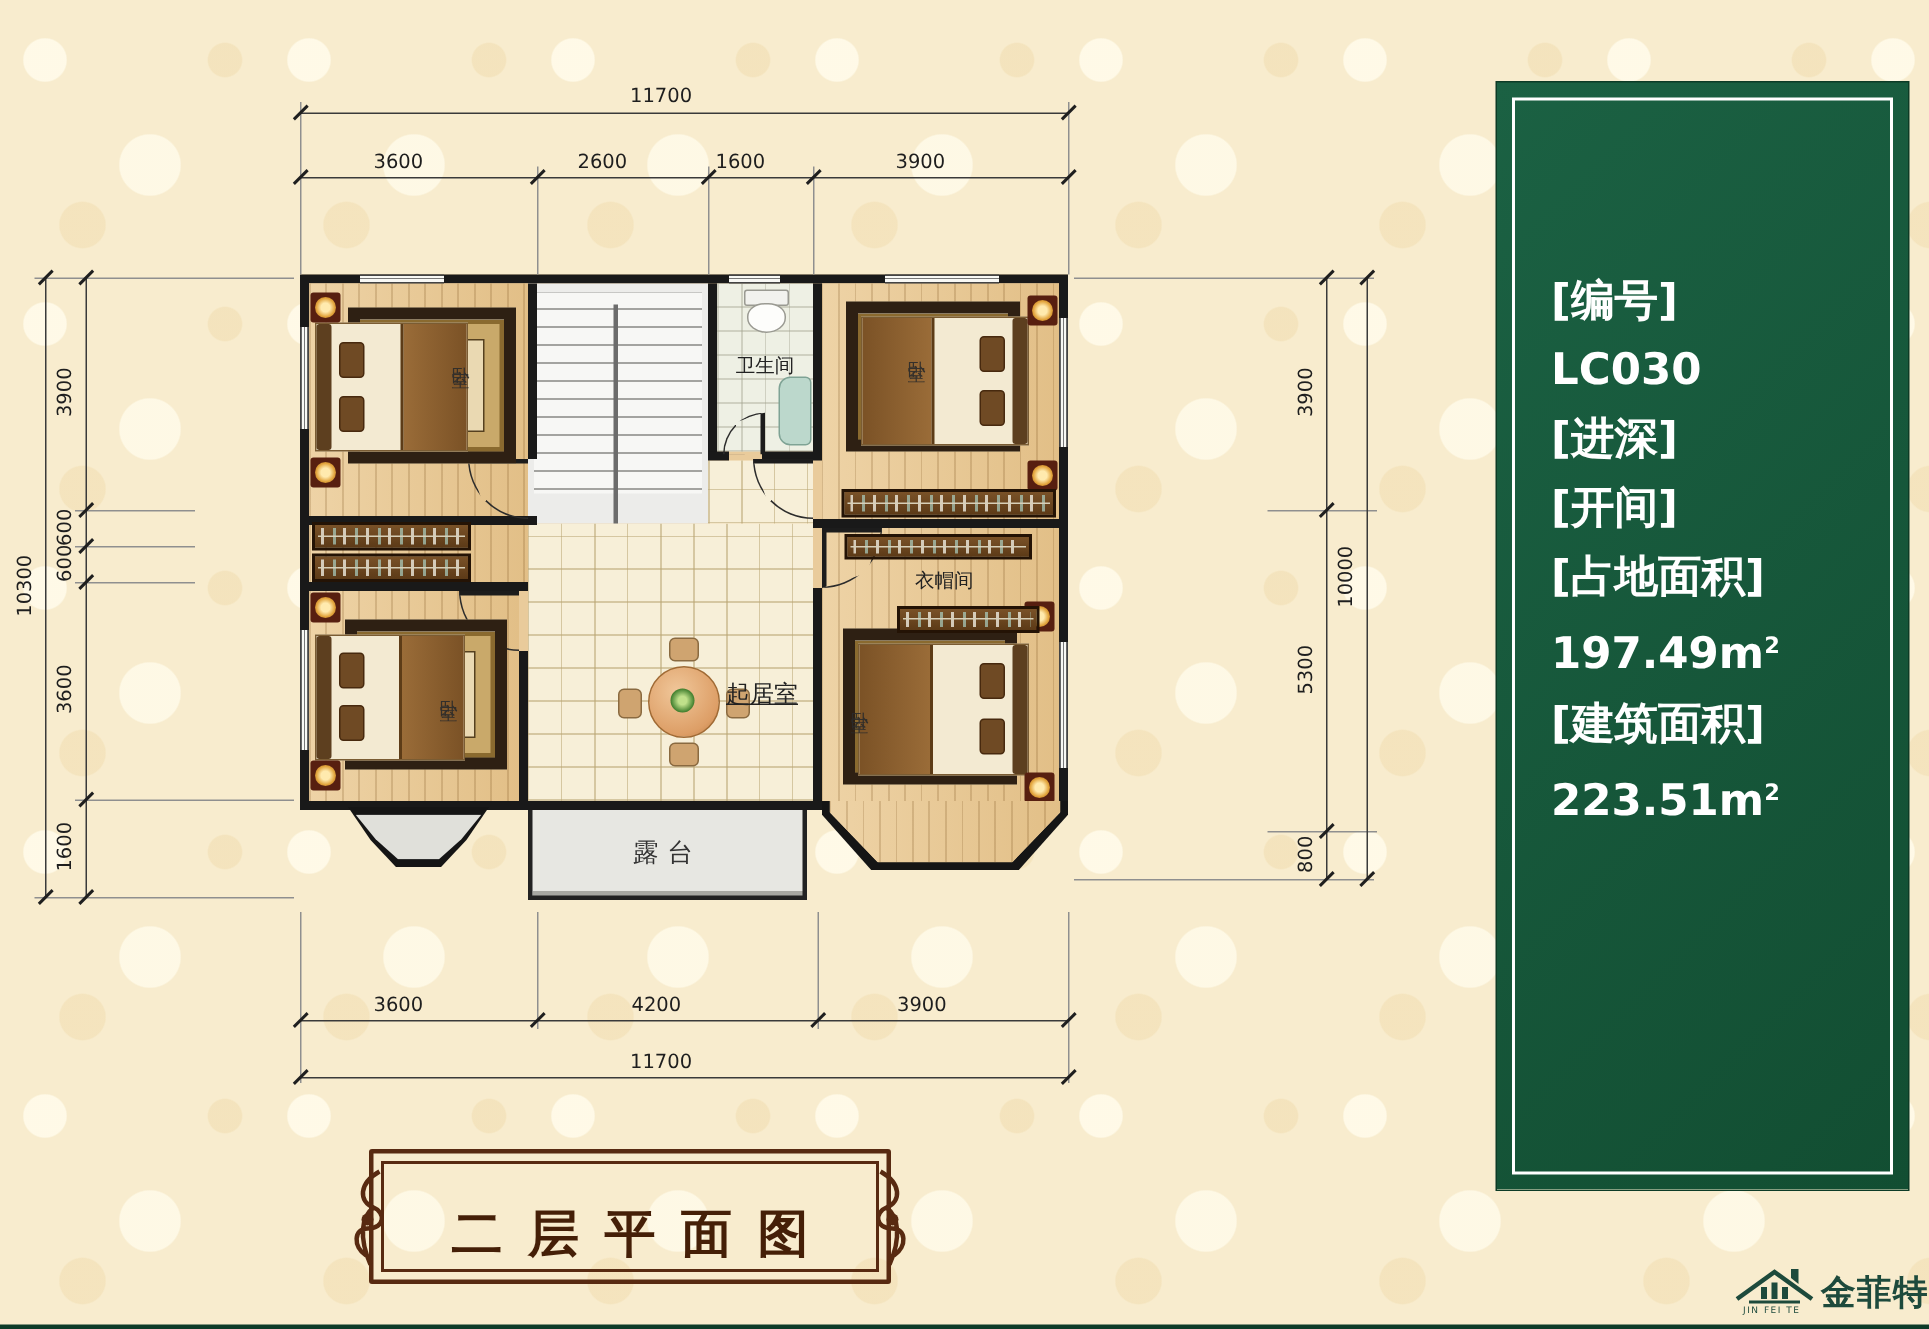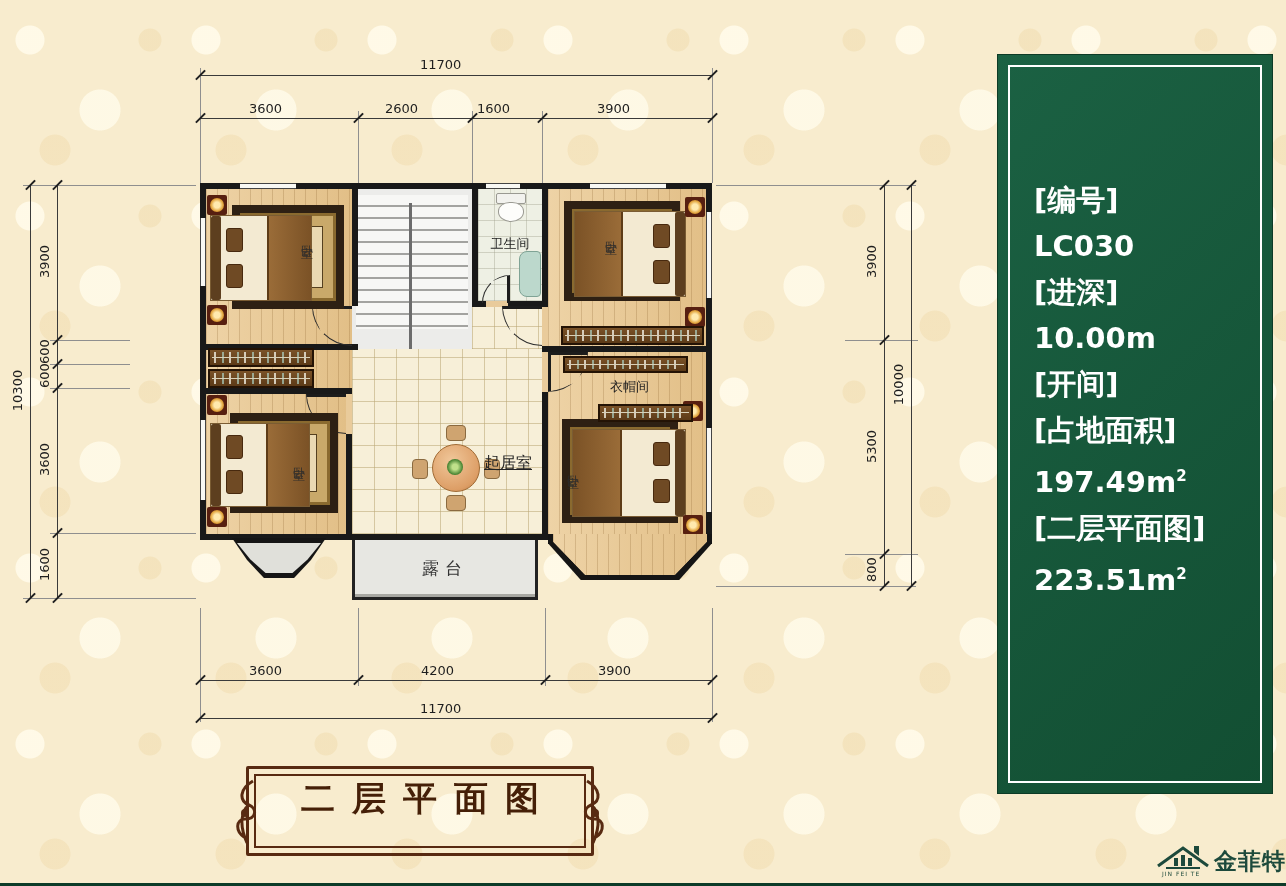--- a/index.html
+++ b/index.html
@@ -69,21 +69,21 @@
   .dlabv{position:absolute;width:60px;text-align:center;transform:rotate(-90deg);font-size:13px;color:#1e1e1e;}
   
   .panel{position:absolute;left:998px;top:55px;width:274px;height:738px;background:linear-gradient(135deg,#1b6143,#124e32);box-shadow:0 0 0 1px #0d3b26;}
   .panel-inner{position:absolute;inset:10px;border:2px solid #ffffff;}
   .panel-title{position:absolute;left:34px;top:42px;color:#fff;font-size:37px;font-weight:bold;letter-spacing:12px;white-space:nowrap;}
   .panel-list{position:absolute;left:36px;top:122px;right:18px;}
   .ipl{color:#fff;font-size:29px;font-weight:bold;line-height:46px;white-space:nowrap;}
   .ipl sup{font-size:15px;}
   
   .banner{position:absolute;left:246px;top:766px;width:348px;height:90px;border:3px solid #582a11;border-radius:2px;box-sizing:border-box;}
-  .banner-inner{position:absolute;inset:5px;border:2px solid #582a11;display:flex;align-items:flex-start;justify-content:center;}
+  .banner-inner{position:absolute;inset:5px;border:2px solid #582a11;display:flex;align-items:flex-end;justify-content:center;}
   .banner-title{font-family:"DejaVu Serif","Liberation Serif",serif;font-size:34px;font-weight:bold;color:#451f07;letter-spacing:17px;padding-left:17px;white-space:nowrap;}
   .orn{position:absolute;top:8px;width:30px;height:72px;}
   
   .brand{position:absolute;left:1156px;top:838px;width:128px;height:46px;}
   .brand-name{position:absolute;left:58px;top:8px;font-size:23px;font-weight:bold;color:#1d4a3c;letter-spacing:1px;white-space:nowrap;}
   .brand-sub{position:absolute;left:6px;top:32px;font-size:6px;color:#1d4a3c;letter-spacing:1px;}
   .bottom-bar{position:absolute;left:0;top:883px;width:1286px;height:3px;background:#0d3b28;}
 </style>
 </head>
 <body>
@@ -283,25 +283,24 @@
   <div class="dlabv" style="left:841px;top:439px;">5300</div>
   <div class="dlabv" style="left:841px;top:562px;">800</div>
   <div class="dlabv" style="left:868px;top:377px;">10000</div>
 
   <div class="panel">
     <div class="panel-inner"></div>
     <div class="panel-list">
       <div class="ipl"><span>[编号]</span></div>
       <div class="ipl"><span>LC030</span></div>
       <div class="ipl"><span>[进深]</span></div>
-      <div class="ipl"><span>10.00m</span></div>
       <div class="ipl"><span>[开间]</span></div>
       <div class="ipl"><span>[占地面积]</span></div>
       <div class="ipl"><span>197.49m</span><sup>2</sup></div>
-      <div class="ipl"><span>[二层平面图]</span></div>
+      <div class="ipl"><span>[建筑面积]</span></div>
       <div class="ipl"><span>223.51m</span><sup>2</sup></div>
     </div>
   </div>
 
   <div class="banner">
     <svg class="orn" style="left:-18px;" viewBox="0 0 30 72">
       <path d="M22 4 C8 12 8 24 18 28 C26 31 26 42 14 42 C5 42 4 54 13 60 M18 28 C10 34 8 48 16 66" stroke="#582a11" stroke-width="3" fill="none"></path>
       <circle cx="14" cy="36" r="4" fill="#582a11"></circle>
     </svg>
     <svg class="orn" style="right:-18px;transform:scaleX(-1);" viewBox="0 0 30 72">

